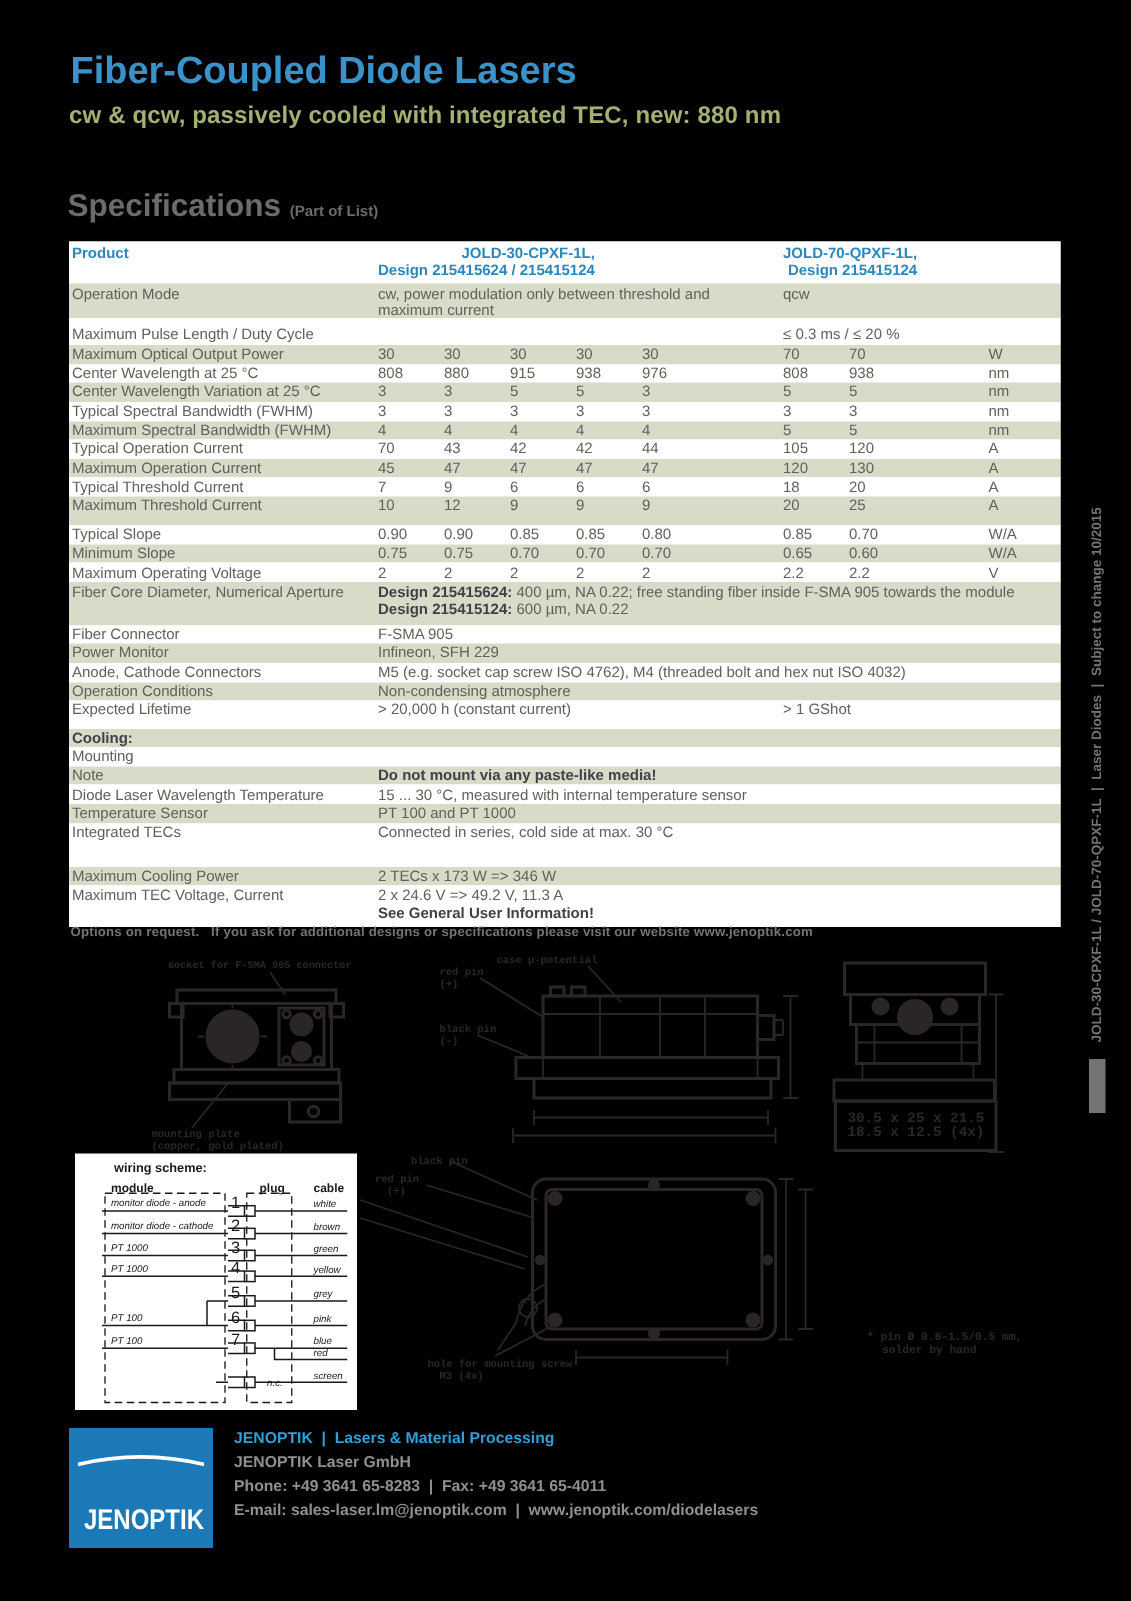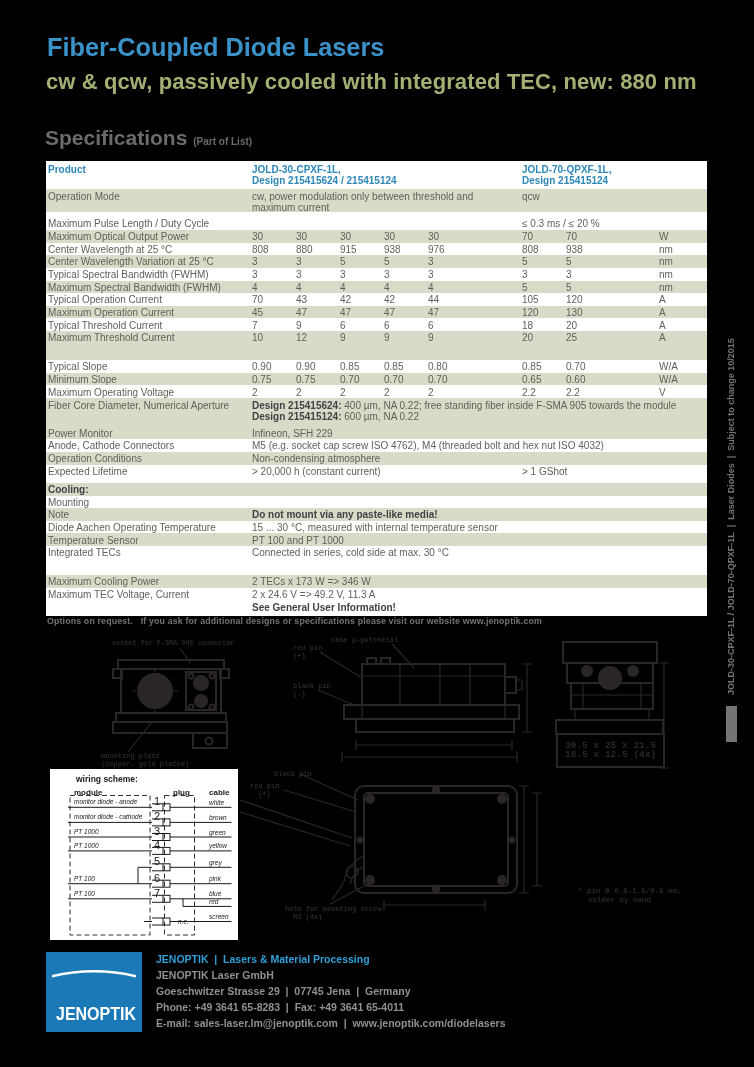--- a/index.html
+++ b/index.html
@@ -2,30 +2,30 @@
 <html><head>
 <meta charset="utf-8">
 <style>
   html,body{margin:0;padding:0;background:#000;}
   body{width:754px;height:1067px;position:relative;overflow:hidden;
        font-family:"Liberation Sans",sans-serif;}
   .row{position:relative;width:100%;}
   .rg{background:#d9dbc9;}
   .rw{background:#ffffff;}
   .v{position:absolute;top:1.2px;font-size:10px;line-height:11.4px;color:#60615b;white-space:nowrap;}
-  .hb{color:#2d87b8;font-weight:bold;}
+  .hb{color:#2d87b8;font-weight:bold;text-align:right;}
   .bl{color:#414246;font-weight:bold;}
   .v b{color:#414246;}
 </style>
 </head>
 <body>
 
 <div style="position:absolute;left:47px;top:32.8px;font-size:25.3px;font-weight:bold;color:#3b92c8;">Fiber-Coupled Diode Lasers</div>
 
-<div style="position:absolute;left:46px;top:68.5px;font-size:22px;letter-spacing:0.1px;font-weight:bold;color:#a2b173;">cw &amp; qcw, passively cooled with integrated TEC, new: 880 nm</div>
+<div style="position:absolute;left:46px;top:68.5px;font-size:16px;letter-spacing:0.1px;font-weight:bold;color:#a2b173;">cw &amp; qcw, passively cooled with integrated TEC, new: 880 nm</div>
 
 <div style="position:absolute;left:45px;top:126px;font-size:21px;font-weight:bold;color:#6b6b6d;">Specifications <span style="font-size:10px;">(Part of List)</span></div>
 
 <div style="position:absolute;left:46px;top:160.5px;width:661px;background:#fff;">
 
 <div class="row rw" style="height:28.5px">
       <span class="v hb" style="left:2px;top:3px">Product</span>
       <span class="v hb" style="left:206px;top:3px">JOLD-30-CPXF-1L,<br>Design 215415624 / 215415124</span>
       <span class="v hb" style="left:476px;top:3px">JOLD-70-QPXF-1L,<br>Design 215415124</span>
     </div>
@@ -130,21 +130,21 @@
       <span class="v" style="left:206px">7</span>
       <span class="v" style="left:250px">9</span>
       <span class="v" style="left:294px">6</span>
       <span class="v" style="left:338px">6</span>
       <span class="v" style="left:382px">6</span>
       <span class="v" style="left:476px">18</span>
       <span class="v" style="left:520px">20</span>
       <span class="v" style="left:613px">A</span>
     </div>
 
-<div class="row rg" style="height:29px">
+<div class="row rg" style="height:19px">
       <span class="v" style="left:2px">Maximum Threshold Current</span>
       <span class="v" style="left:206px">10</span>
       <span class="v" style="left:250px">12</span>
       <span class="v" style="left:294px">9</span>
       <span class="v" style="left:338px">9</span>
       <span class="v" style="left:382px">9</span>
       <span class="v" style="left:476px">20</span>
       <span class="v" style="left:520px">25</span>
       <span class="v" style="left:613px">A</span>
     </div>
@@ -183,20 +183,24 @@
       <span class="v" style="left:476px">2.2</span>
       <span class="v" style="left:520px">2.2</span>
       <span class="v" style="left:613px">V</span>
     </div>
 
 <div class="row rg" style="height:28.6px">
       <span class="v" style="left:2px;top:2px">Fiber Core Diameter, Numerical Aperture</span>
       <span class="v" style="left:206px;top:2px"><b>Design 215415624:</b> 400 µm, NA 0.22; free standing fiber inside F-SMA 905 towards the module<br><b>Design 215415124:</b> 600 µm, NA 0.22</span>
     </div>
 
+<div class="row rw" style="height:12.65px">
+      <span class="v" style="left:2px">Fiber Connector</span>
+      <span class="v" style="left:206px">F-SMA 905</span>
+    </div>
 
 <div class="row rg" style="height:12.65px">
       <span class="v" style="left:2px">Power Monitor</span>
       <span class="v" style="left:206px">Infineon, SFH 229</span>
     </div>
 
 <div class="row rw" style="height:12.65px">
       <span class="v" style="left:2px">Anode, Cathode Connectors</span>
       <span class="v" style="left:206px">M5 (e.g. socket cap screw ISO 4762), M4 (threaded bolt and hex nut ISO 4032)</span>
     </div>
@@ -221,21 +225,21 @@
 <div class="row rw" style="height:12.65px">
       <span class="v" style="left:2px">Mounting</span>
     </div>
 
 <div class="row rg" style="height:12.65px">
       <span class="v" style="left:2px">Note</span>
       <span class="v bl" style="left:206px">Do not mount via any paste-like media!</span>
     </div>
 
 <div class="row rw" style="height:12.65px">
-      <span class="v" style="left:2px">Diode Aachen Operating Temperature</span>
+      <span class="v" style="left:2px">Diode Laser Wavelength Temperature</span>
       <span class="v" style="left:206px">15 ... 30 °C, measured with internal temperature sensor</span>
     </div>
 
 <div class="row rg" style="height:12.65px">
       <span class="v" style="left:2px">Temperature Sensor</span>
       <span class="v" style="left:206px">PT 100 and PT 1000</span>
     </div>
 
 <div class="row rw" style="height:29px">
       <span class="v" style="left:2px">Integrated TECs</span>
@@ -501,16 +505,15 @@
 <div style="position:absolute;left:46px;top:952px;width:96px;height:80px;background:#1a79b6;">
 <svg width="96" height="80" style="position:absolute;left:0;top:0;">
   <path d="M 6 25.5 Q 48 15.5 90 25.5 L 90 23 Q 48 13 6 23 Z" fill="#ffffff"></path>
   <text x="10" y="67.5" font-family="Liberation Sans, sans-serif" font-size="19" font-weight="bold" fill="#ffffff" textLength="80" lengthAdjust="spacingAndGlyphs">JENOPTIK</text>
 </svg>
 </div>
 
 <div style="position:absolute;left:156px;top:951px;font-size:10.5px;font-weight:bold;line-height:16px;color:#8f9092;white-space:nowrap;">
 <div style="color:#2f9fd6;">JENOPTIK &nbsp;|&nbsp; Lasers &amp; Material Processing</div>
 <div>JENOPTIK Laser GmbH</div>
-<div>Goeschwitzer Strasse 29 &nbsp;|&nbsp; 07745 Jena &nbsp;|&nbsp; Germany</div>
 <div>Phone: +49 3641 65-8283 &nbsp;|&nbsp; Fax: +49 3641 65-4011</div>
 <div>E-mail: sales-laser.lm@jenoptik.com &nbsp;|&nbsp; www.jenoptik.com/diodelasers</div>
 </div>
 
 </body></html>

